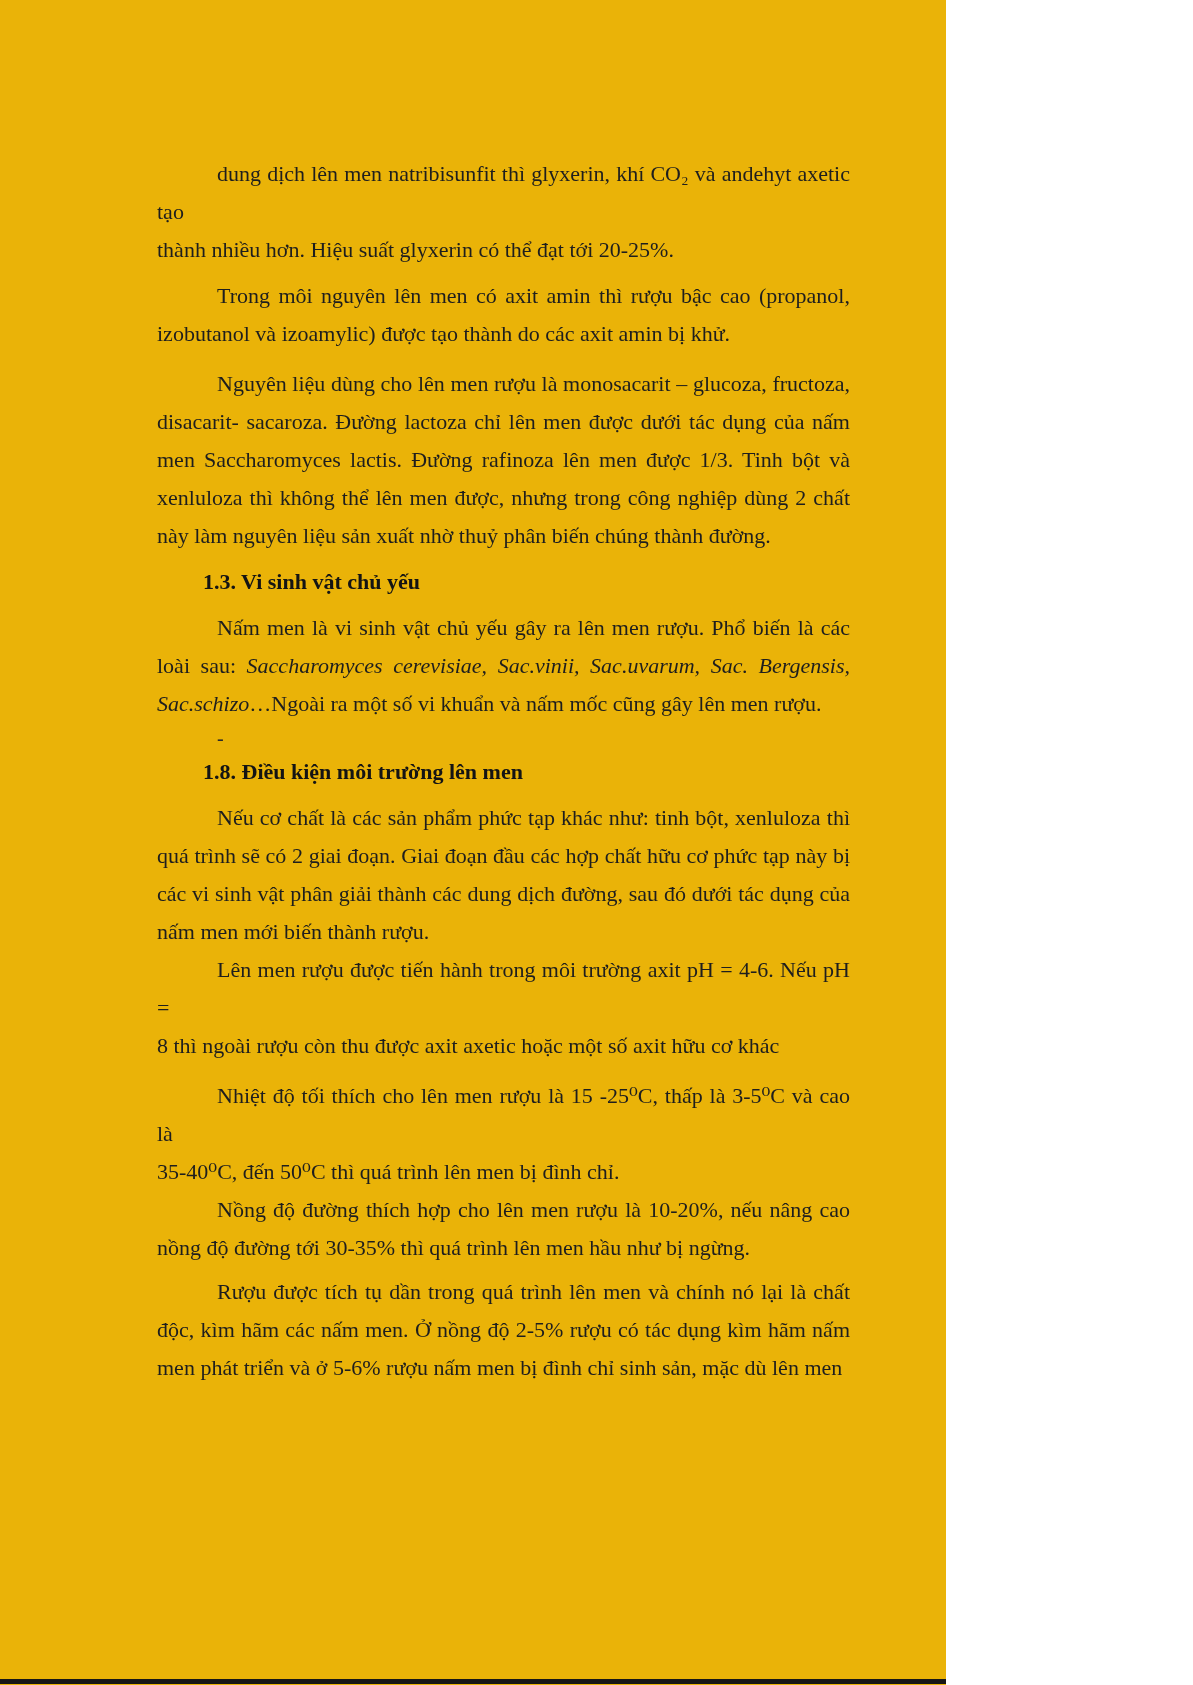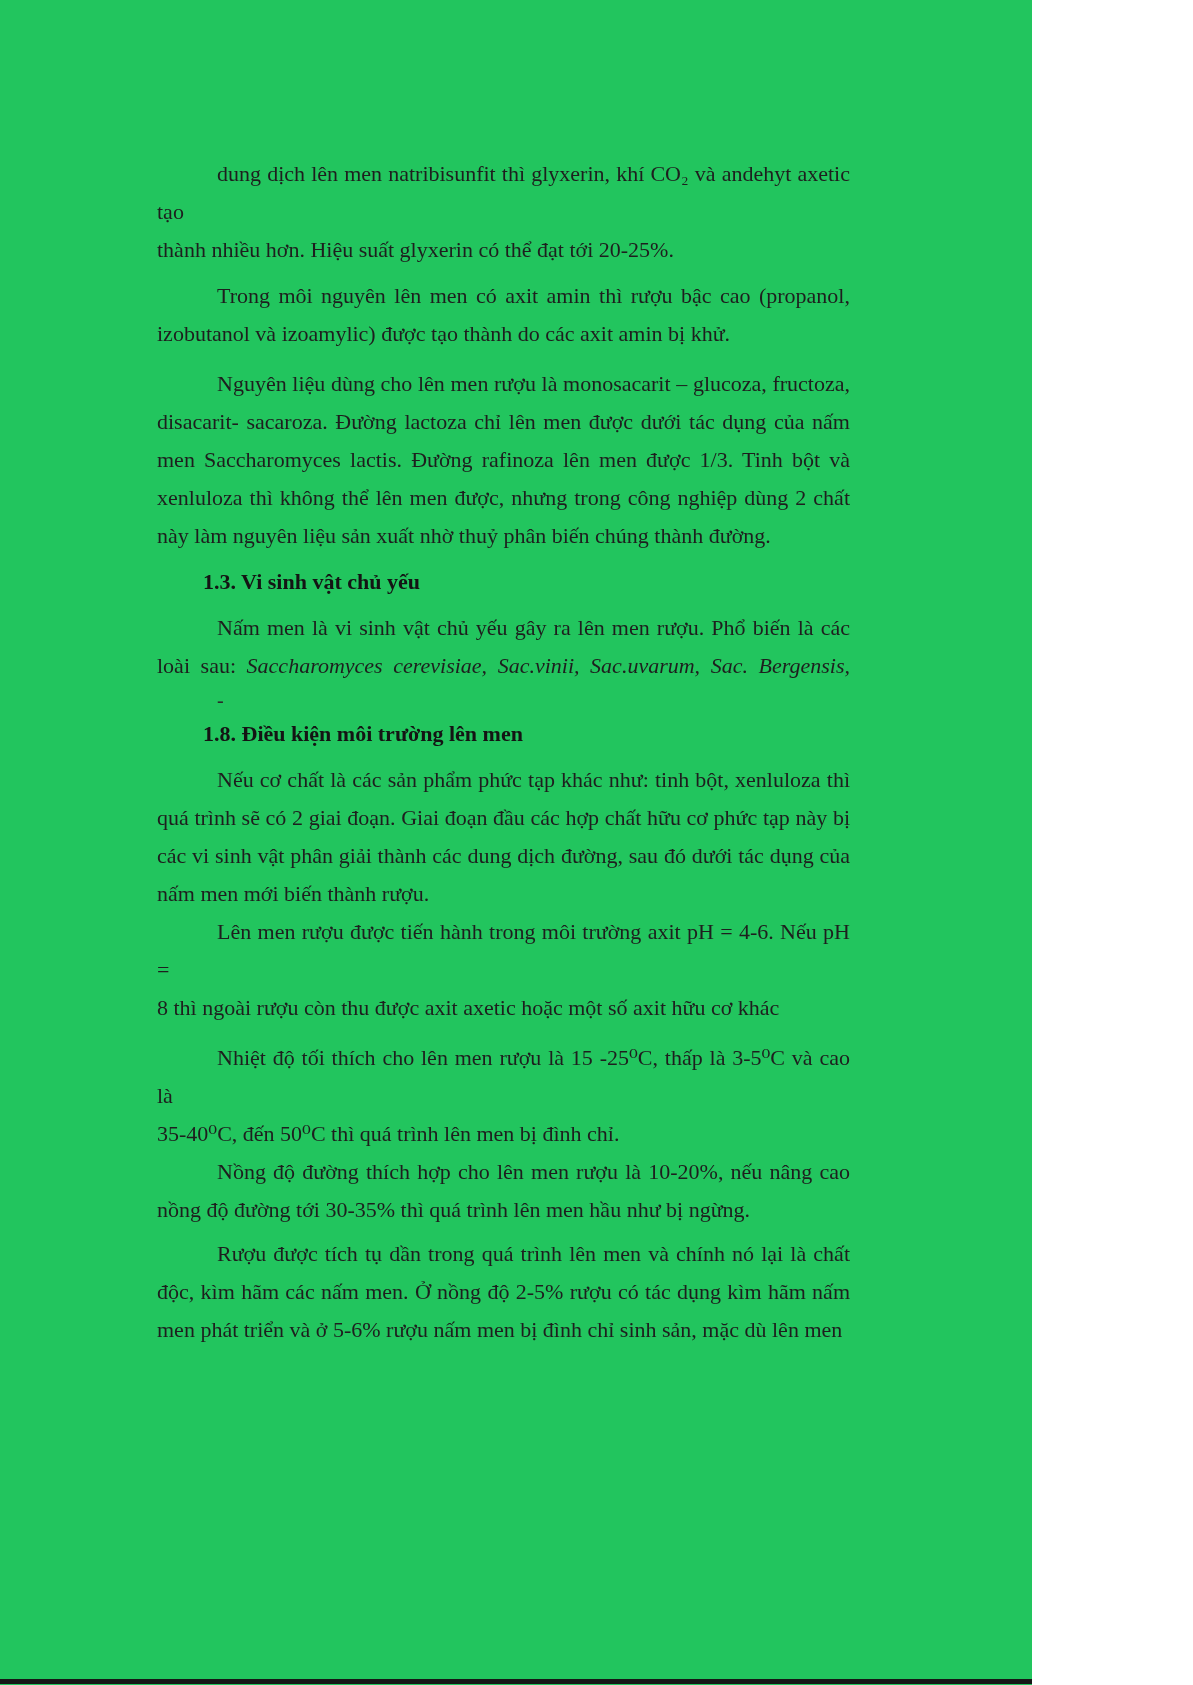--- a/index.html
+++ b/index.html
@@ -2,23 +2,23 @@
 <html><head>
 <meta charset="utf-8">
 <style>
   html, body {
     margin: 0;
     padding: 0;
     background: #ffffff;
   }
   .page {
     position: relative;
-    width: 1032px;
+    width: 946px;
     height: 1685px;
-    background: #22c55e;
+    background: #eab308;
     overflow: hidden;
     font-family: "Liberation Serif", "DejaVu Serif", serif;
     color: #1e1e1e;
   }
   .text-column {
     position: absolute;
     left: 157px;
     top: 155px;
     width: 693px;
     font-size: 22px;
@@ -92,20 +92,21 @@
       <div class="tl j">men Saccharomyces lactis. Đường rafinoza lên men được 1/3. Tinh bột và</div>
       <div class="tl j">xenluloza thì không thể lên men được, nhưng trong công nghiệp dùng 2 chất</div>
       <div class="tl">này làm nguyên liệu sản xuất nhờ thuỷ phân biến chúng thành đường.</div>
     </div>
 
     <div class="block mt8 tl heading">1.3. Vi sinh vật chủ yếu</div>
 
     <div class="block mt8">
       <div class="tl j ind">Nấm men là vi sinh vật chủ yếu gây ra lên men rượu. Phổ biến là các</div>
       <div class="tl j"><span>loài sau: </span><span class="it">Saccharomyces cerevisiae, Sac.vinii, Sac.uvarum, Sac. Bergensis,</span></div>
+      <div class="tl"><span class="it">Sac.schizo</span><span>…Ngoài ra một số vi khuẩn và nấm mốc cũng gây lên men rượu.</span></div>
     </div>
 
     <div class="block dash-line">-</div>
 
     <div class="block tl heading">1.8. Điều kiện môi trường lên men</div>
 
     <div class="block mt8">
       <div class="tl j ind">Nếu cơ chất là các sản phẩm phức tạp khác như: tinh bột, xenluloza thì</div>
       <div class="tl j">quá trình sẽ có 2 giai đoạn. Giai đoạn đầu các hợp chất hữu cơ phức tạp này bị</div>
       <div class="tl j">các vi sinh vật phân giải thành các dung dịch đường, sau đó dưới tác dụng của</div>

